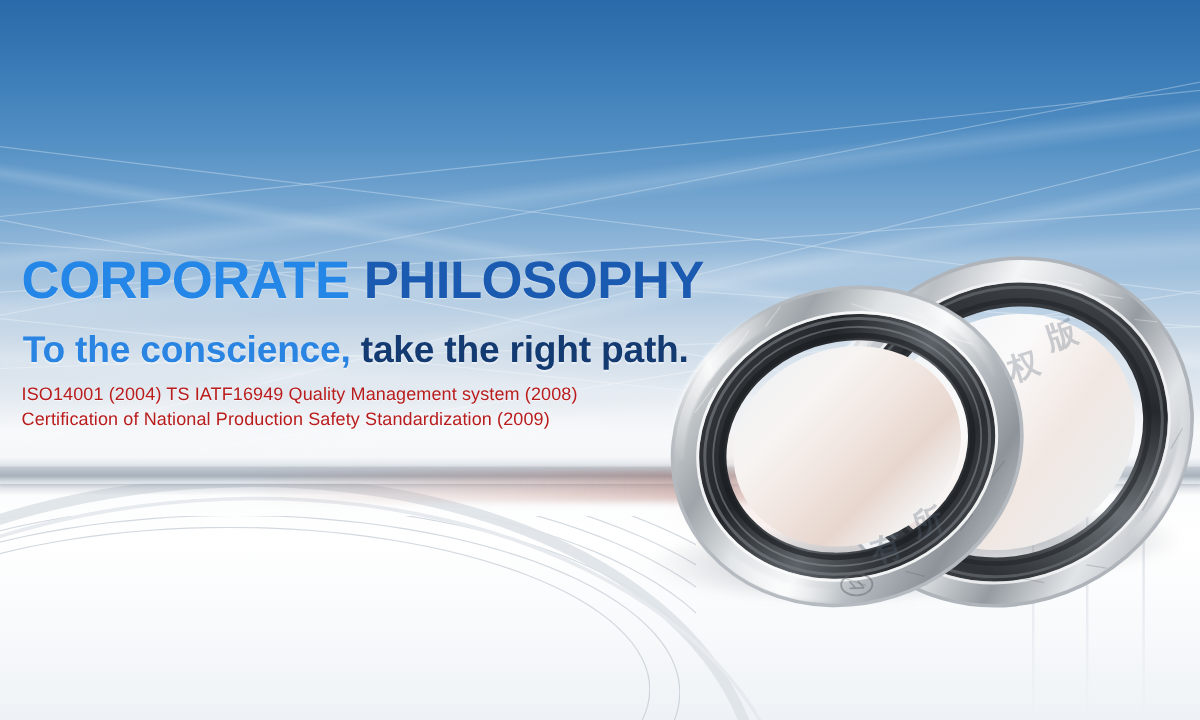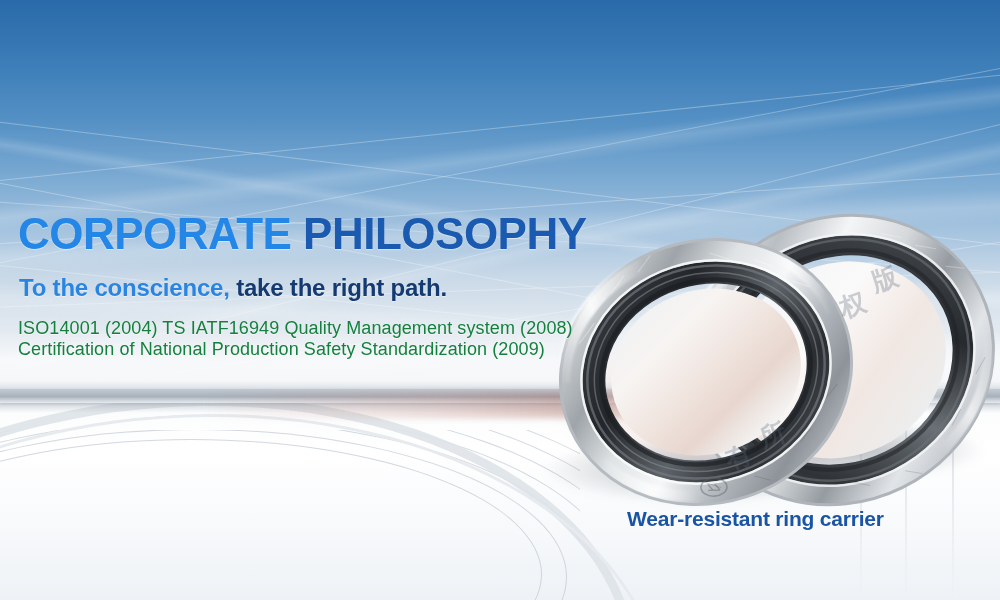--- a/index.html
+++ b/index.html
@@ -210,39 +210,39 @@
     font-stretch: condensed;
     text-shadow: 0 1px 1px rgba(255,255,255,.45);
   }
   .headline .w1 { color: #2486e6; }
   .headline .w2 { color: #1a5ab0; }
 
   .subline {
     position: absolute;
     left: 19px;
     top: 276px;
-    font-size: 24px;
+    font-size: 31px;
     font-weight: 700;
     line-height: 1;
     white-space: nowrap;
     letter-spacing: -.2px;
     text-shadow: 0 1px 1px rgba(255,255,255,.5);
   }
   .subline .s1 { color: #2a84e2; }
   .subline .s2 { color: #143a72; }
 
   .certs {
     position: absolute;
     left: 18px;
     top: 318px;
     width: 600px;
   }
   .cert-line {
-    font-size: 18px;
-    color: #15803d;
+    font-size: 15px;
+    color: #b91c1c;
     line-height: 21px;
     white-space: nowrap;
     letter-spacing: .1px;
     text-shadow: 0 1px 0 rgba(255,255,255,.6);
   }
 
   .caption {
     position: absolute;
     left: 627px;
     top: 507px;
@@ -482,15 +482,14 @@
 
   <div class="subline">
     <span class="s1">To the conscience,</span><span>&nbsp;</span><span class="s2">take the right path.</span>
   </div>
 
   <div class="certs">
     <div class="cert-line">ISO14001 (2004)  TS IATF16949 Quality Management system (2008)</div>
     <div class="cert-line">Certification of National Production Safety Standardization (2009)</div>
   </div>
 
-  <div class="caption">Wear-resistant ring carrier</div>
 
 </div>
 
 </body></html>

